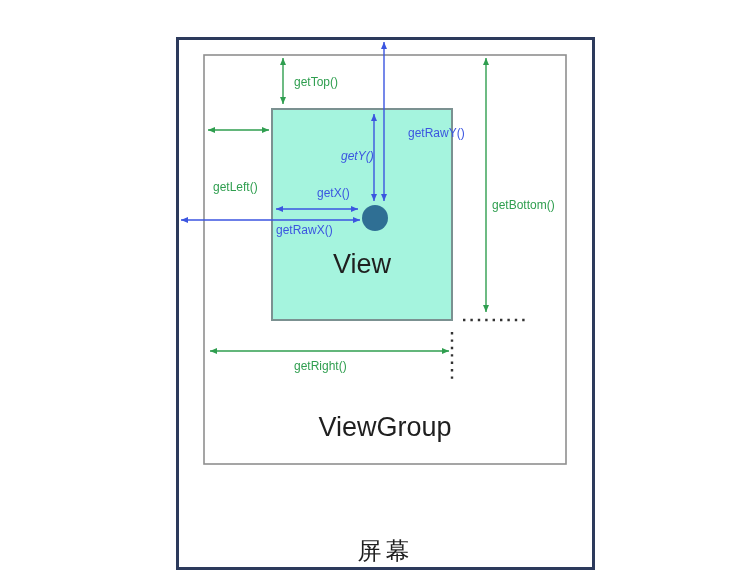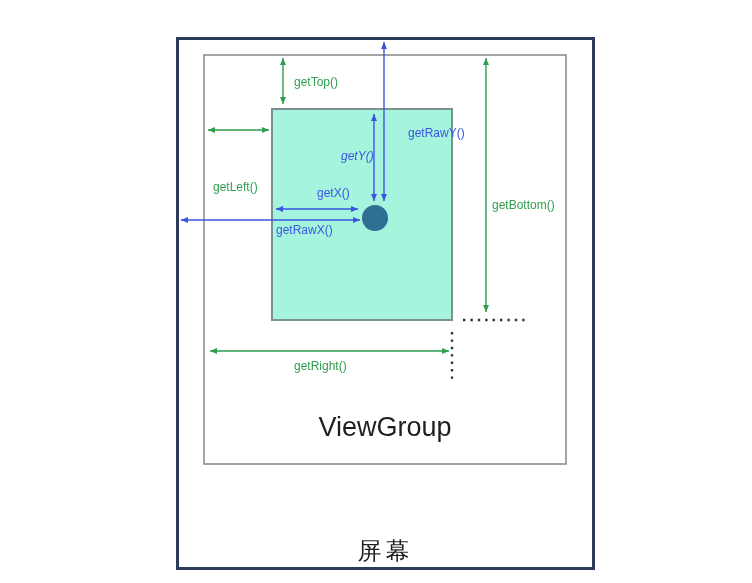--- a/index.html
+++ b/index.html
@@ -77,16 +77,17 @@
 
   <div class="lbl green" style="left:294px;top:74px;">getTop()</div>
   <div class="lbl green" style="left:213px;top:137px;margin-top:42px;">getLeft()</div>
   <div class="lbl green" style="left:492px;top:197px;">getBottom()</div>
   <div class="lbl green" style="left:294px;top:330px;margin-top:28px;">getRight()</div>
   <div class="lbl blue" style="left:388px;top:125px;margin-left:20px;">getRawY()</div>
   <div class="lbl blue" style="left:341px;top:148px;font-style:italic;">getY()</div>
   <div class="lbl blue" style="left:317px;top:185px;">getX()</div>
   <div class="lbl blue" style="left:276px;top:222px;">getRawX()</div>
 
+  <div class="title view">View</div>
   <div class="title viewgroup">ViewGroup</div>
   <div class="title screen">屏幕</div>
 
 </div>
 
 </body></html>

